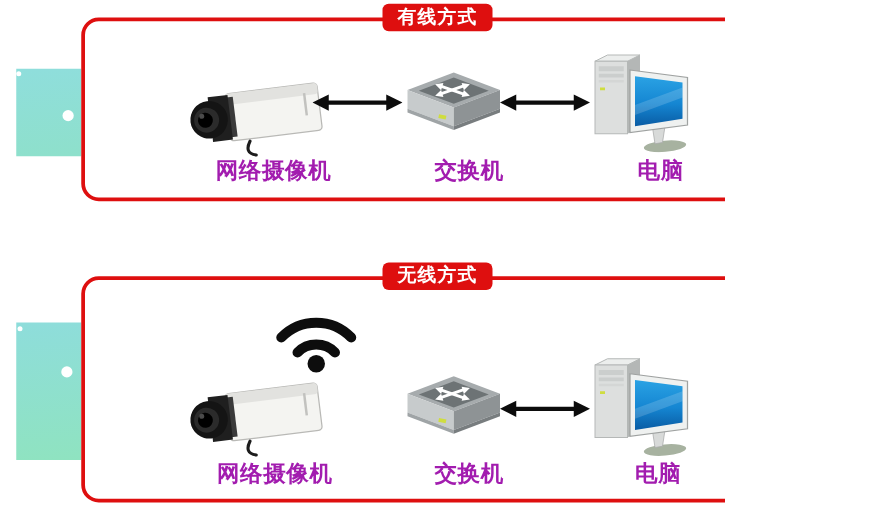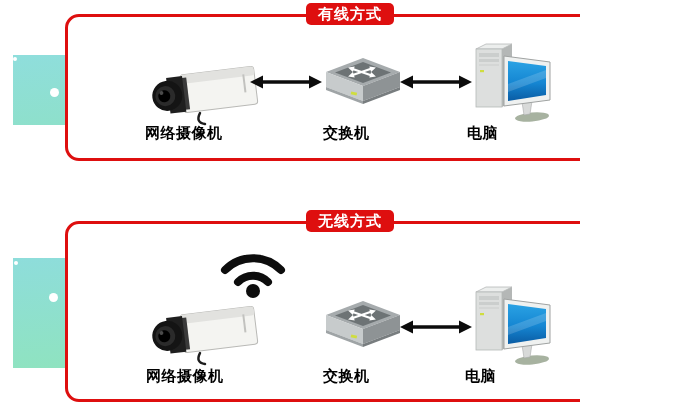--- a/index.html
+++ b/index.html
@@ -32,22 +32,22 @@
   #badge1{top:3px;}
   #badge2{top:210px;font-family:Liberation Serif, serif;}
   
   .abs{position:absolute;z-index:2;}
   #cam1{left:148px;top:56px;}   #arr1{left:250px;top:74px;}
   #sw1{left:324px;top:57px;}    #arr2{left:400px;top:74px;}
   #pc1{left:466px;top:40px;}
   #wifi{left:215px;top:245px;}
   #cam2{left:148px;top:296px;}  #sw2{left:324px;top:300px;}
   #arr3{left:400px;top:319px;}  #pc2{left:466px;top:283px;}
-  .node-label{position:absolute;z-index:2;font-size:15px;font-weight:700;color:#000000;
-              text-align:left;letter-spacing:0.5px;}
+  .node-label{position:absolute;z-index:2;font-size:18px;font-weight:700;color:#a21caf;
+              text-align:right;letter-spacing:0.5px;}
   #lab-cam1{left:145px;top:124px;width:120px;}
   #lab-sw1{left:323px;top:124px;width:80px;}
   #lab-pc1{left:467px;top:124px;width:80px;}
   #lab-cam2{left:146px;top:367px;width:120px;}
   #lab-sw2{left:323px;top:367px;width:80px;}
   #lab-pc2{left:465px;top:367px;width:80px;}
   svg{display:block;}
 </style>
 </head>
 <body>

